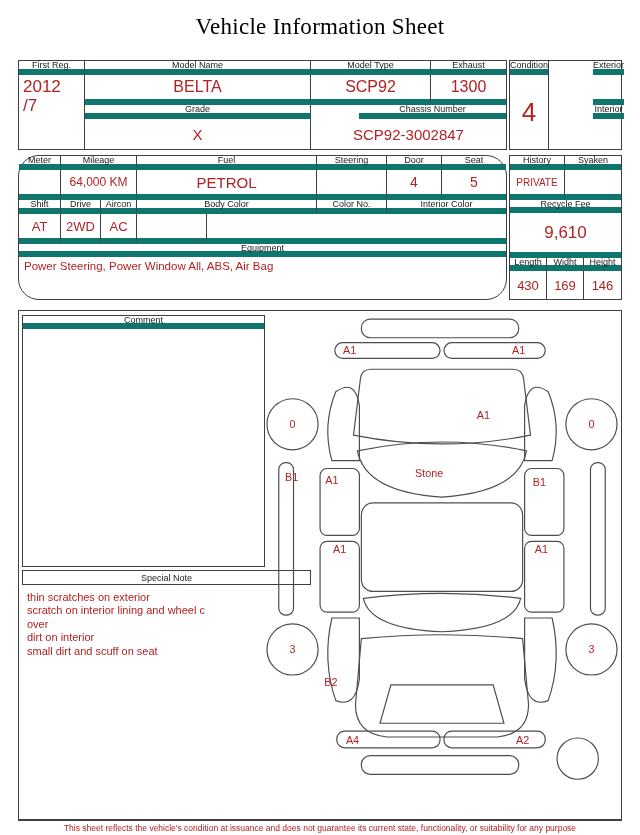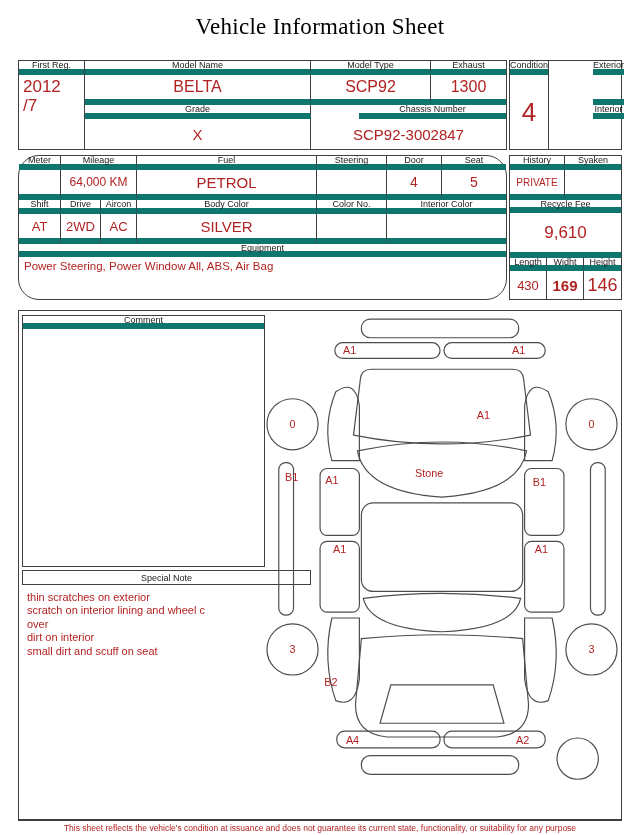--- a/index.html
+++ b/index.html
@@ -107,21 +107,20 @@
     <div class="hd bb br" style="width:40px;">Drive</div>
     <div class="hd bb br" style="width:36px;">Aircon</div>
     <div class="hd bb br" style="width:180px;">Body Color</div>
     <div class="hd bb br" style="width:70px;">Color No.</div>
     <div class="hd bb" style="flex:1;">Interior Color</div>
   </div>
   <div class="row" style="height:30px;">
     <div class="val bb br" style="width:42px;font-size:13px;">AT</div>
     <div class="val bb br" style="width:40px;font-size:13px;">2WD</div>
     <div class="val bb br" style="width:36px;font-size:13px;">AC</div>
-    <div class="val bb br" style="width:180px;font-size:15px;">SILVER</div>
     <div class="val bb br" style="width:70px;"></div>
     <div class="val bb" style="flex:1;"></div>
   </div>
   <div class="hd bb" style="height:13px;">Equipment</div>
   <div class="val" style="height:42px;justify-content:flex-start;align-items:flex-start;font-size:11.5px;padding:3px 5px;white-space:normal;">Power Steering, Power Window  All, ABS, Air Bag</div>
 </div>
 
 <div class="box" style="left:509px;top:155px;width:113px;height:145px;">
   <div class="row" style="height:14px;">
     <div class="hd bb br" style="width:55px;">History</div>
@@ -133,22 +132,22 @@
   </div>
   <div class="hd bb" style="height:13px;">Recycle Fee</div>
   <div class="val bb" style="height:45px;font-size:17px;">9,610</div>
   <div class="row" style="height:13px;">
     <div class="hd bb br" style="width:37px;">Length</div>
     <div class="hd bb br" style="width:37px;">Widht</div>
     <div class="hd bb" style="flex:1;">Height</div>
   </div>
   <div class="row" style="flex:1;height:28px;">
     <div class="val br" style="width:37px;font-size:13px;">430</div>
-    <div class="val br" style="width:37px;font-size:15px;font-weight:bold;">169</div>
-    <div class="val" style="flex:1;font-size:18px;">146</div>
+    <div class="val br" style="width:37px;font-size:13px;">169</div>
+    <div class="val" style="flex:1;font-size:13px;">146</div>
   </div>
 </div>
 
 <div class="box" style="left:18px;top:310px;width:604px;height:511px;border-bottom-width:2px;">
 
   <div class="box" style="left:3px;top:4px;width:243px;height:252px;">
     <div class="hd bb" style="height:13px;">Comment</div>
     <div style="flex:1;"></div>
   </div>
 

